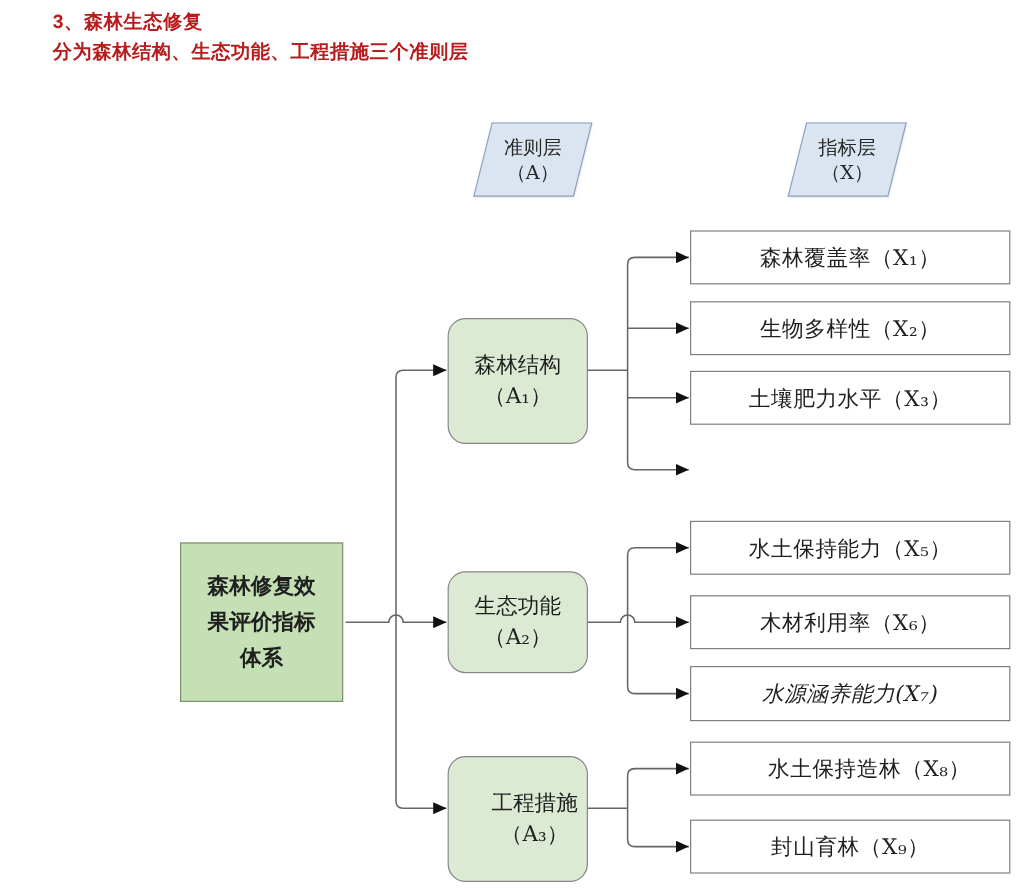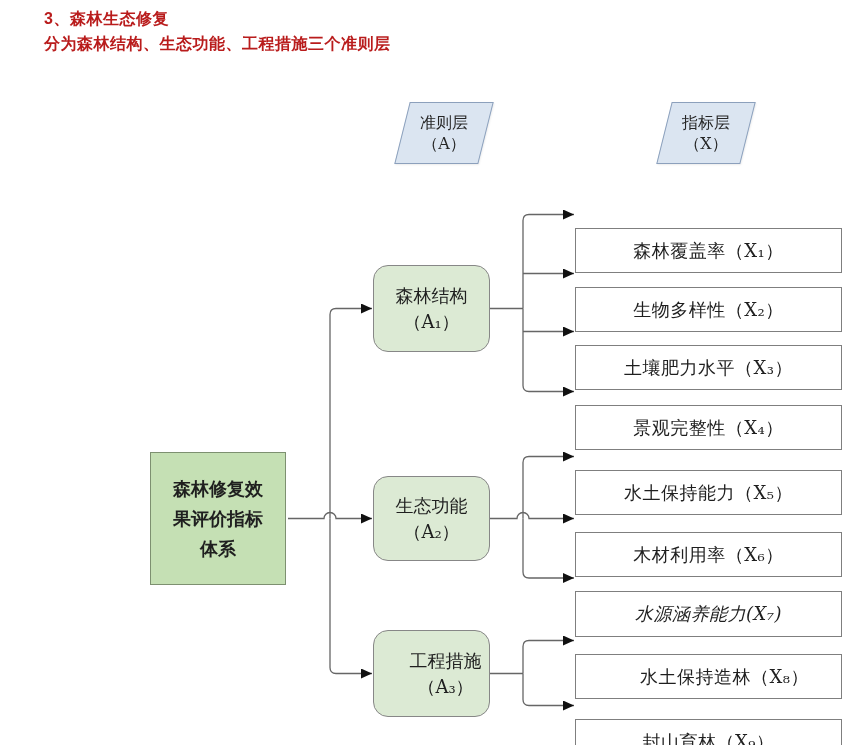--- a/index.html
+++ b/index.html
@@ -23,32 +23,32 @@
     font-size:16px;line-height:21px;color:#262626;white-space:pre-line;
   }
   .goal-box{
     position:absolute;left:150px;top:452px;width:136px;height:133px;
     background:#c5e0b4;border:1.5px solid #7d9070;box-sizing:border-box;
     display:flex;align-items:center;justify-content:center;text-align:center;
     font-family:"DejaVu Serif","Liberation Serif",serif;font-size:18px;
     line-height:30px;color:#1f1f1f;white-space:pre-line;font-weight:bold;
   }
   .branch-box{
-    position:absolute;left:373px;width:117px;height:87px;box-sizing:border-box;
+    position:absolute;left:373px;width:117px;height:105px;box-sizing:border-box;
     background:#dcead4;border:1.4px solid #878787;border-radius:15px;
     display:flex;align-items:center;justify-content:center;text-align:center;
     font-family:"DejaVu Serif","Liberation Serif",serif;font-size:18px;
     line-height:26px;color:#1f1f1f;white-space:pre-line;
   }
   .ind-box{
     position:absolute;left:575px;width:267px;height:45px;box-sizing:border-box;
     background:#ffffff;border:1.5px solid #7f7f7f;
     display:flex;align-items:center;justify-content:center;text-align:center;
     font-family:"DejaVu Serif","Liberation Serif",serif;font-size:18px;
-    color:#1f1f1f;letter-spacing:0.5px;margin-top:36px;
+    color:#1f1f1f;letter-spacing:0.5px;
   }
   .wires{position:absolute;left:0;top:0;pointer-events:none;}
 </style>
 </head>
 <body>
 
 <div class="canvas">
 
   <div class="title-block">
     <div>3、森林生态修复</div>
@@ -101,20 +101,19 @@
   <div class="branch-box" style="top:265px;">森林结构
 （A₁）</div>
   <div class="branch-box" style="top:476px;height:85px;">生态功能
 （A₂）</div>
   <div class="branch-box" style="top:630px;padding-left:28px;">工程措施
 （A₃）</div>
 
   <div class="ind-box" style="top:192px;">森林覆盖率（X₁）</div>
   <div class="ind-box" style="top:251px;">生物多样性（X₂）</div>
   <div class="ind-box" style="top:309px;">土壤肥力水平（X₃）</div>
-  <div class="ind-box" style="top:369px;">景观完整性（X₄）</div>
   <div class="ind-box" style="top:434px;">水土保持能力（X₅）</div>
   <div class="ind-box" style="top:496px;">木材利用率（X₆）</div>
   <div class="ind-box" style="top:555px;height:46px;font-style:italic;">水源涵养能力(X₇)</div>
   <div class="ind-box" style="top:618px;padding-left:32px;">水土保持造林（X₈）</div>
   <div class="ind-box" style="top:683px;">封山育林（X₉）</div>
 
 </div>
 
 </body></html>

